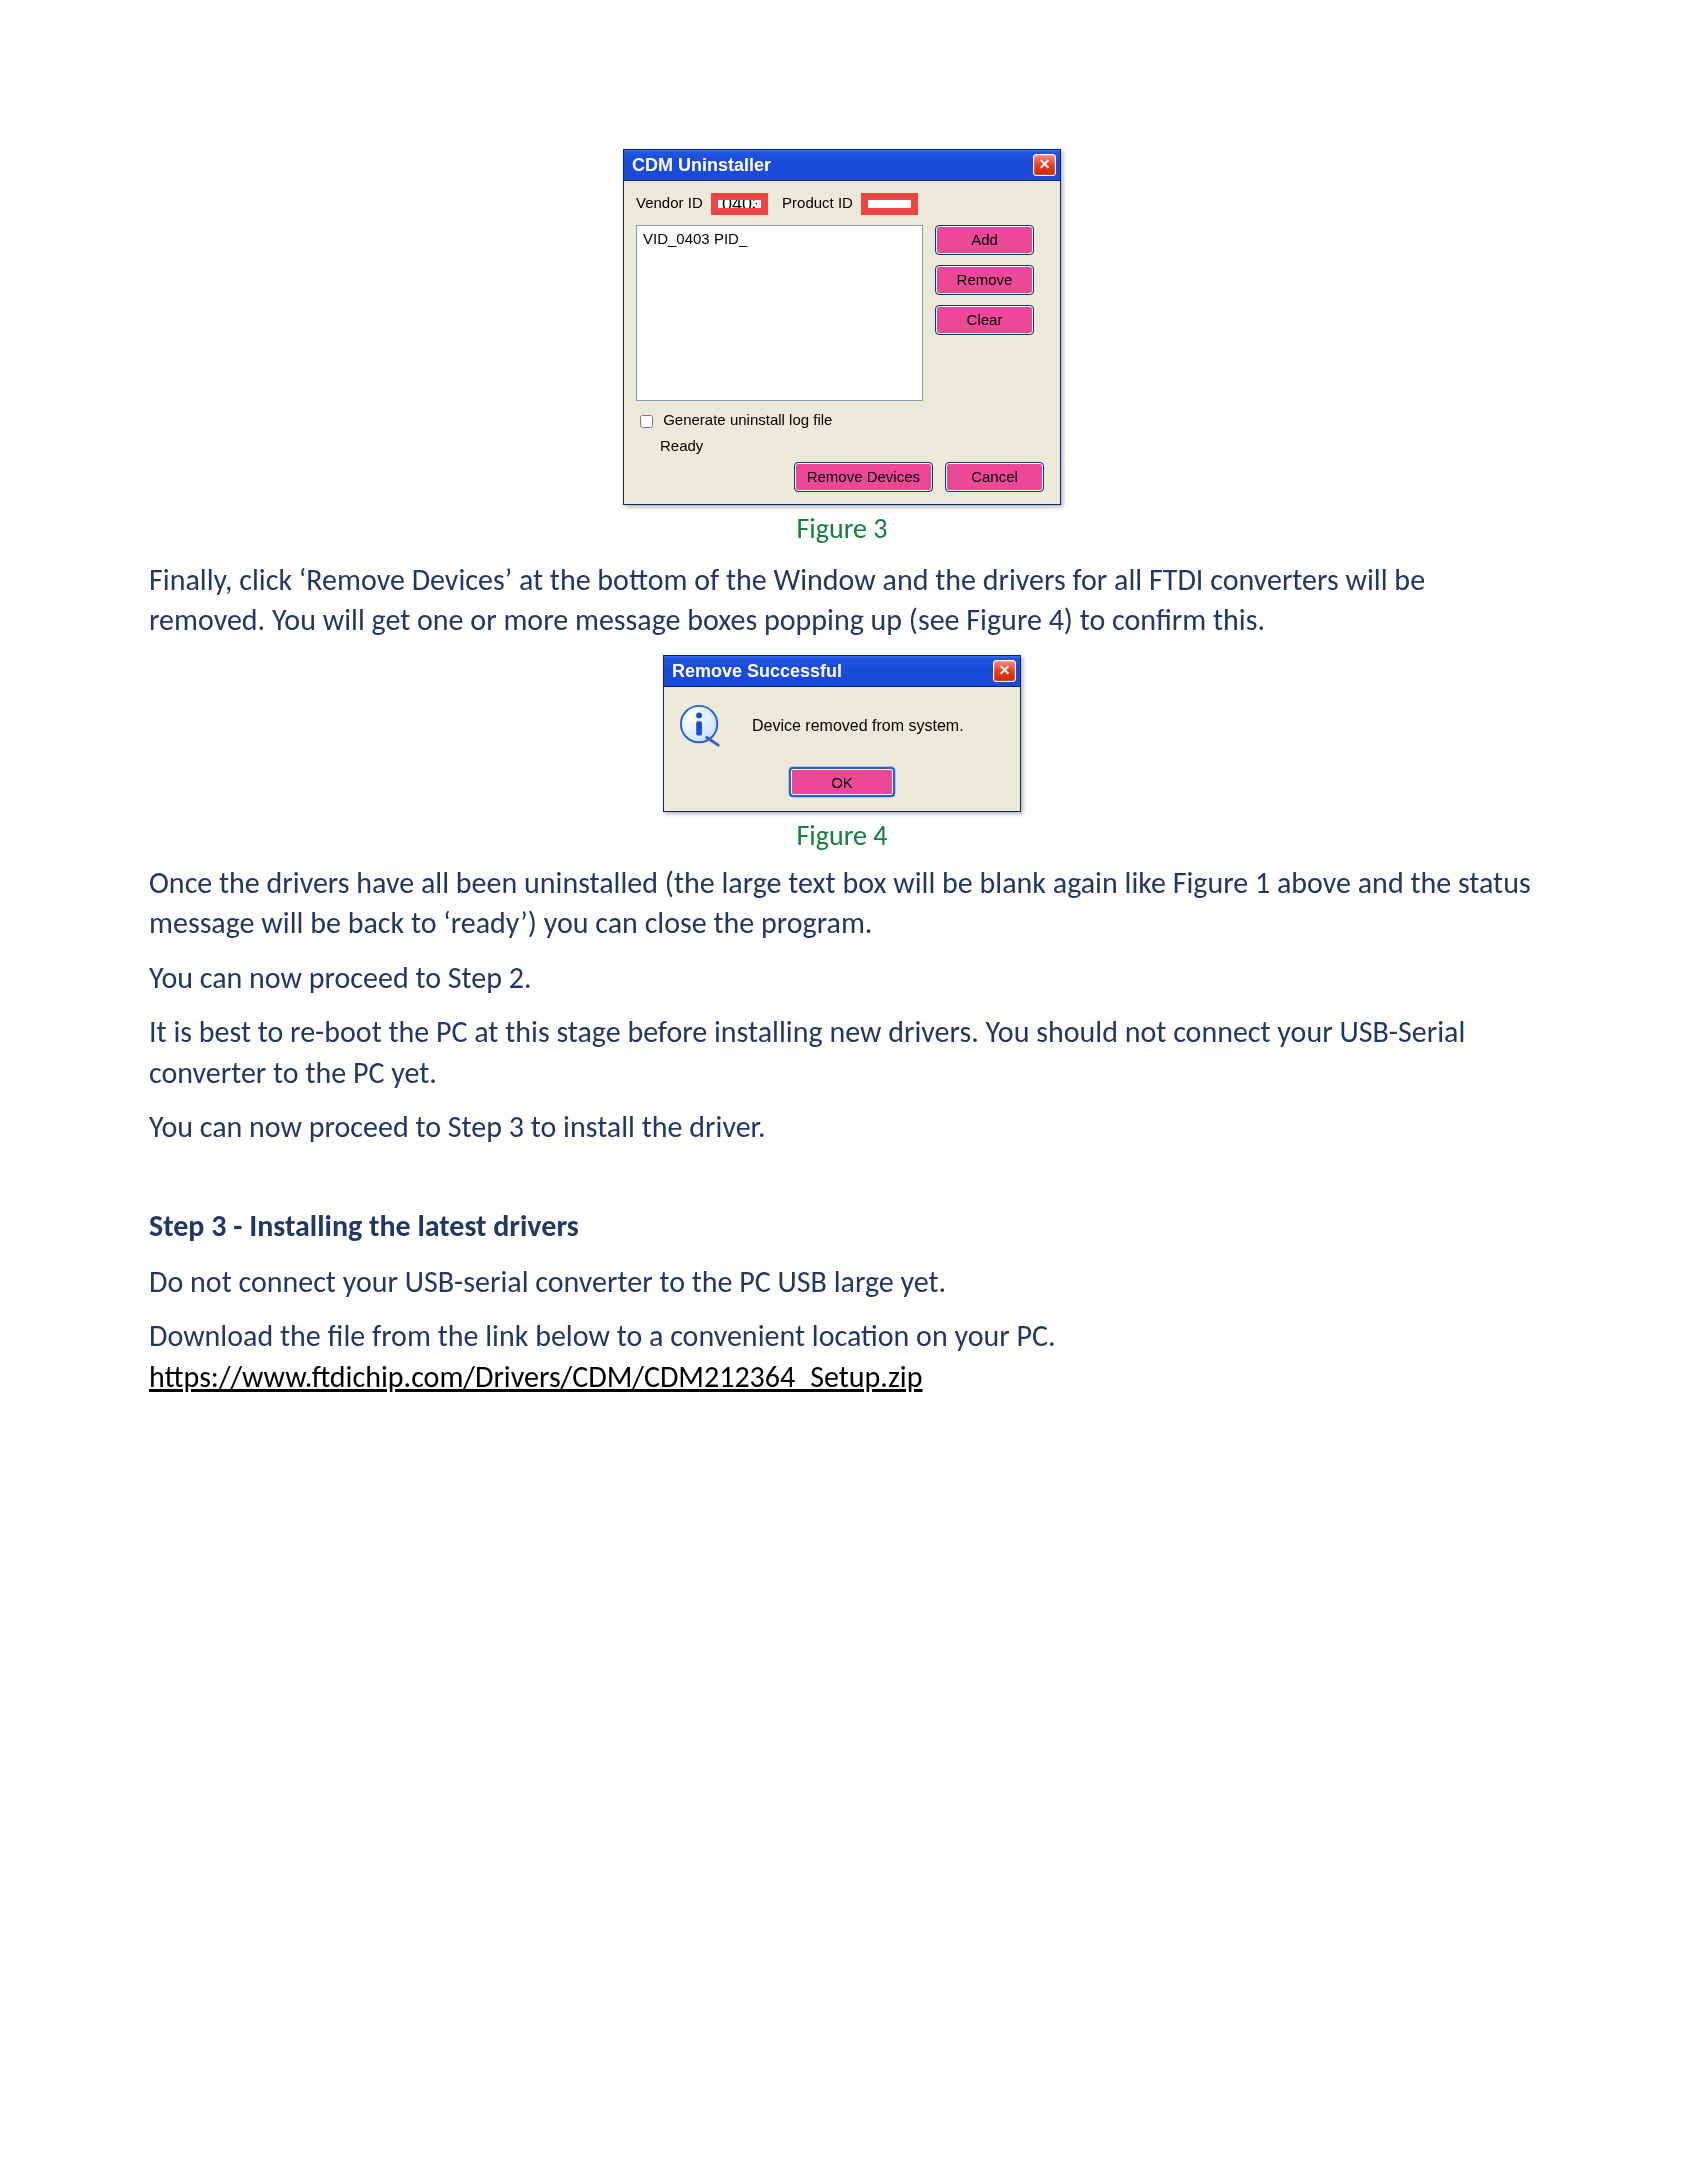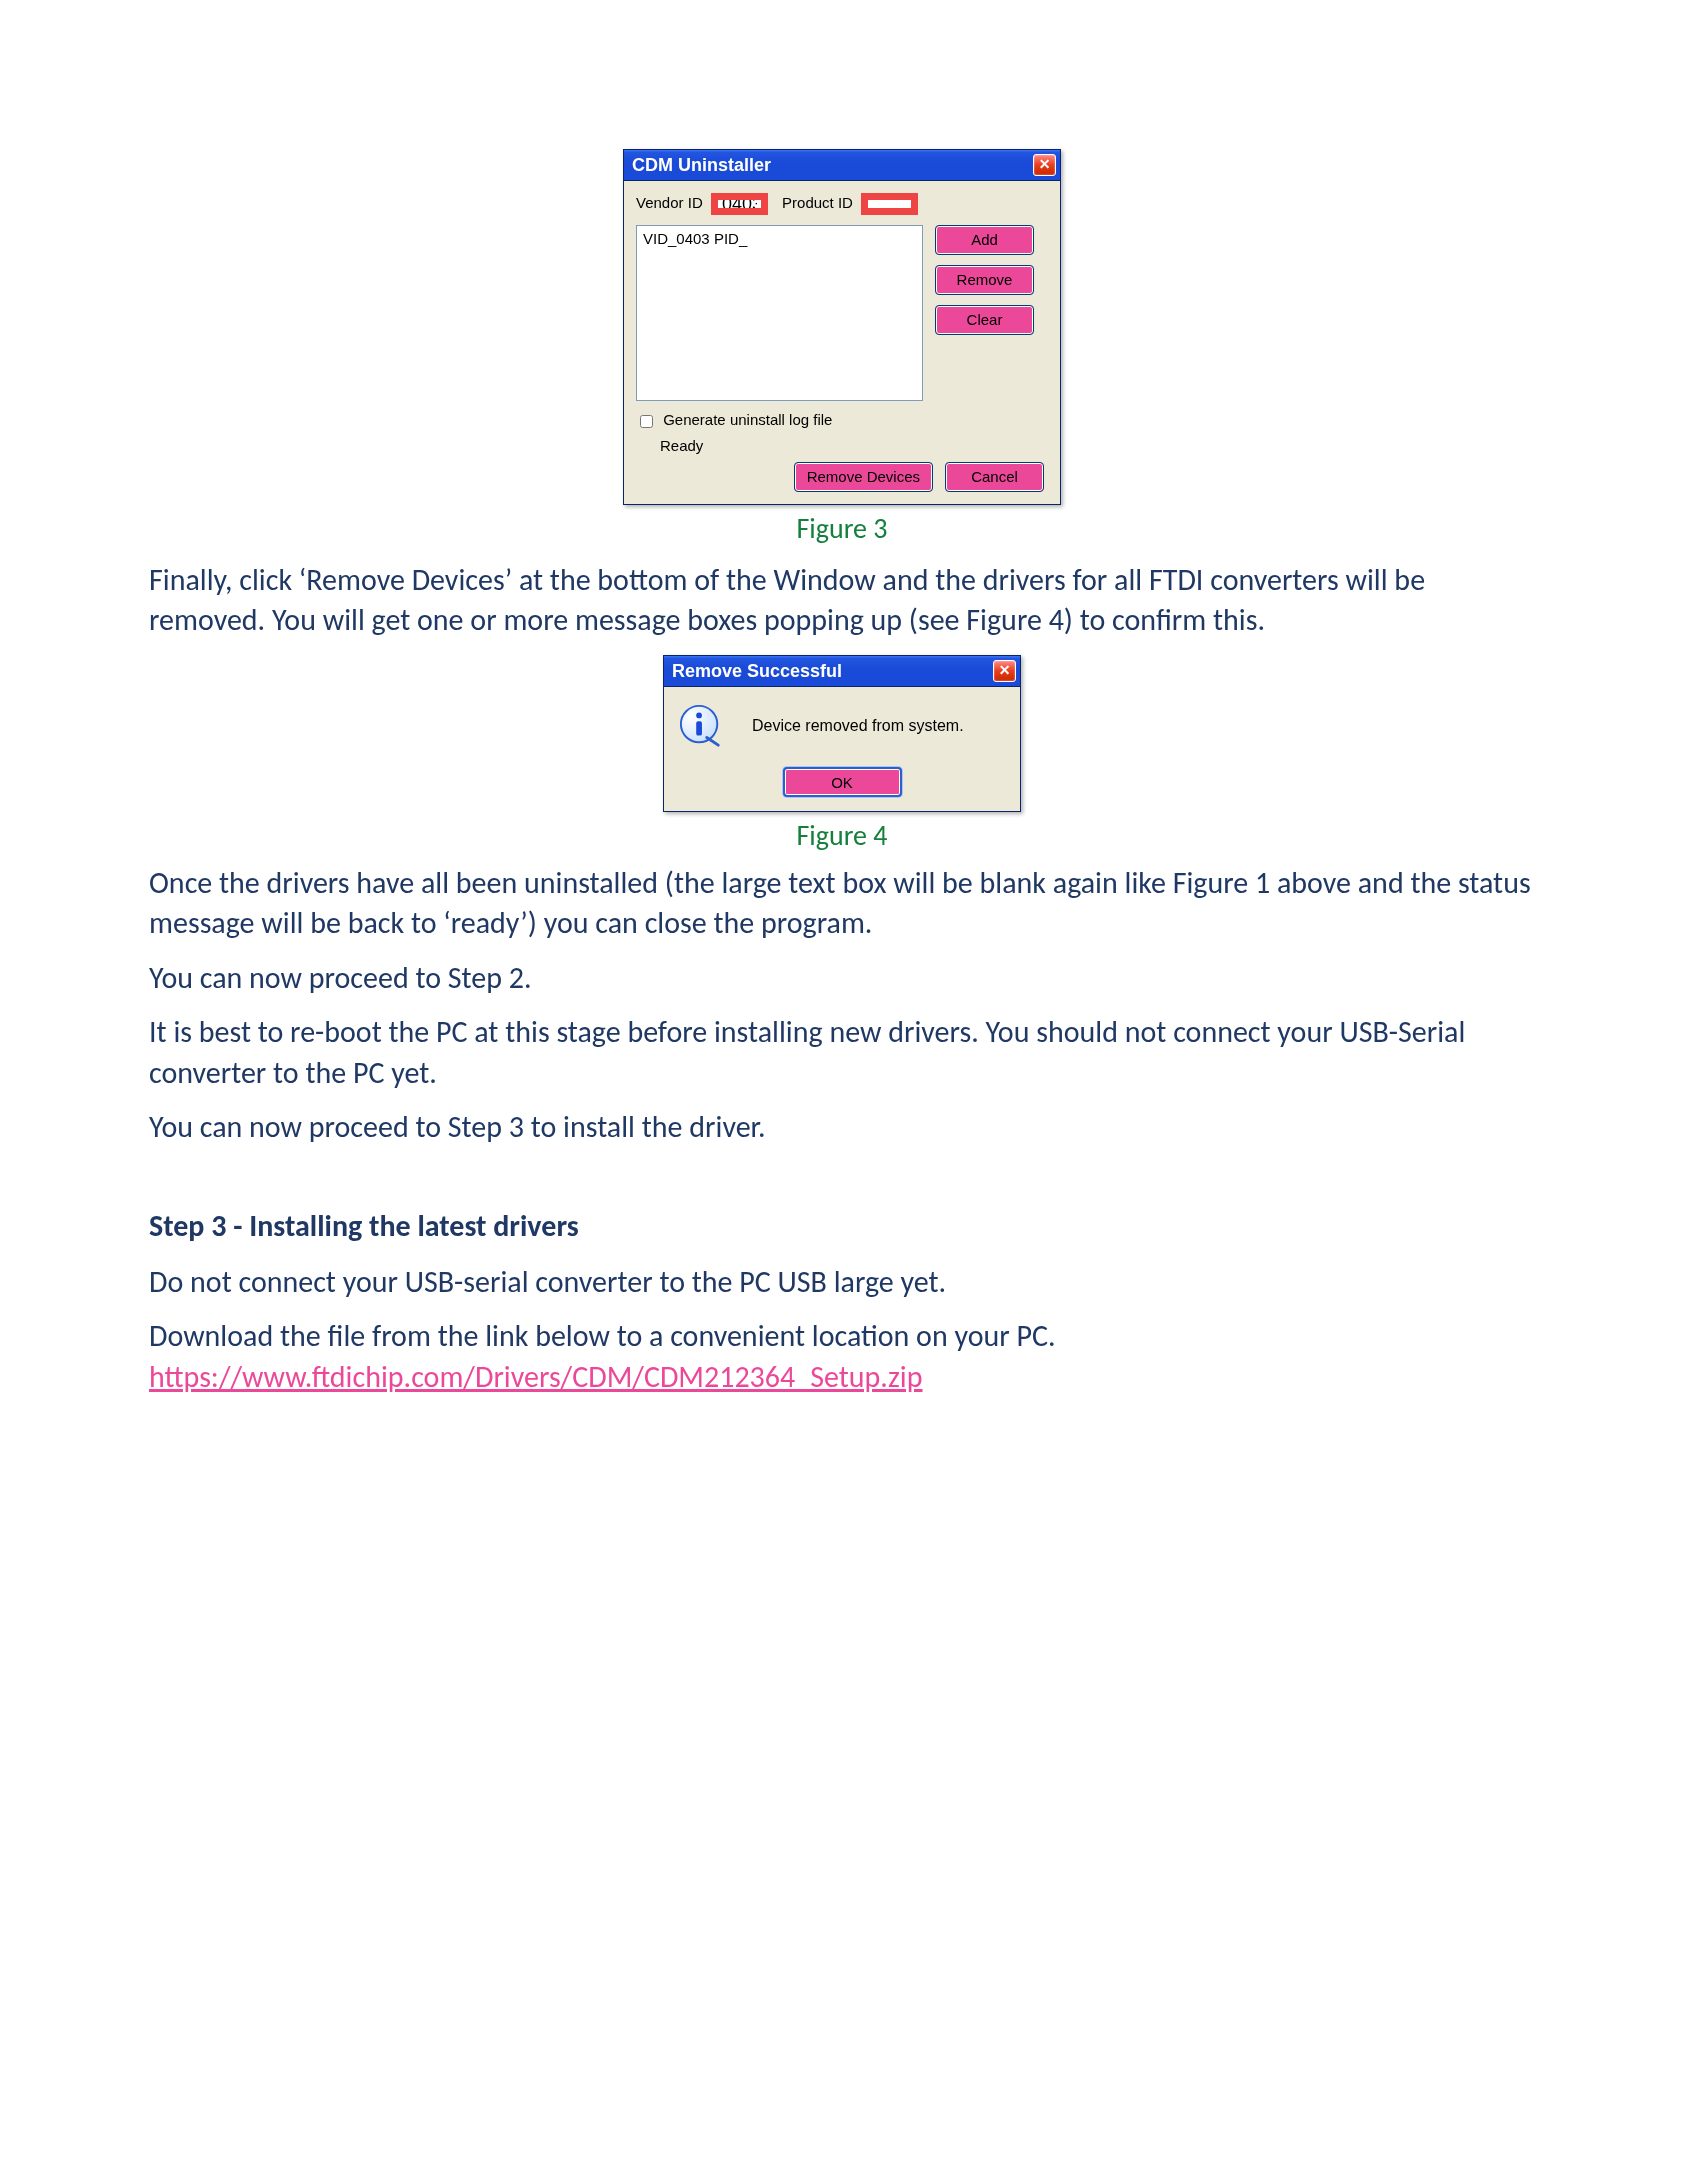--- a/index.html
+++ b/index.html
@@ -14,21 +14,21 @@
     color: #1f3864;
   }
   .page-content {
     width: 1386px;
     margin: 0 auto;
   }
   .fig-block { text-align: center; margin-bottom: 10px; }
   .caption { color: #15803d; font-size: 28px; margin-top: 6px; }
   .body-text { font-size: 30px; line-height: 1.35; margin: 14px 0; color: #1f3864; }
   .heading { font-weight: bold; font-size: 30px; color: #1f3864; margin: 59px 0 18px 0; }
-  a.link { color: #ec4899; text-decoration: underline; }
+  a.link { color: #000000; text-decoration: underline; }
 
   
   .xp-win {
     display: inline-block;
     background: #ece9d8;
     border: 1px solid #0a246a;
     box-shadow: 2px 2px 4px rgba(0,0,0,0.3);
     width: 436px;
     text-align: left;
     position: relative;
@@ -212,21 +212,21 @@
               </defs>
               <circle cx="22" cy="22" r="19" fill="url(#g1)" stroke="#2a5fd0" stroke-width="2"></circle>
               <circle cx="22" cy="13" r="3" fill="#1a4bd8"></circle>
               <rect x="19" y="19" width="6" height="15" rx="2" fill="#1a4bd8"></rect>
               <path d="M30 36 L42 44" stroke="#2a5fd0" stroke-width="3" stroke-linecap="round" fill="none"></path>
             </svg>
           </span>
           <span>Device removed from system.</span>
         </div>
         <div class="ok-row">
-          <button class="xp-btn inline default" style="width:119px;"><span>OK</span></button>
+          <button class="xp-btn inline default" style="width:106px;"><span>OK</span></button>
         </div>
       </div>
     </div>
     <div class="caption">Figure 4</div>
   </div>
 
   <p class="body-text" style="margin-top:4px;">Once the drivers have all been uninstalled (the large text box will be blank again like Figure 1 above and the status message will be back to ‘ready’) you can close the program.</p>
   <p class="body-text">You can now proceed to Step 2.</p>
 
   <p class="body-text">It is best to re-boot the PC at this stage before installing new drivers. You should not connect your USB-Serial converter to the PC yet.</p>

